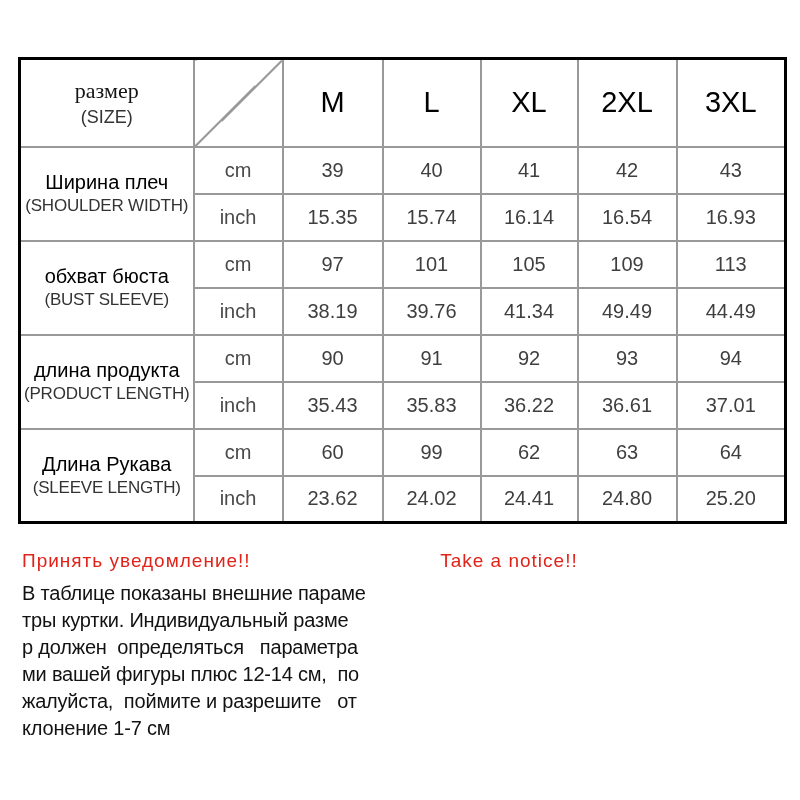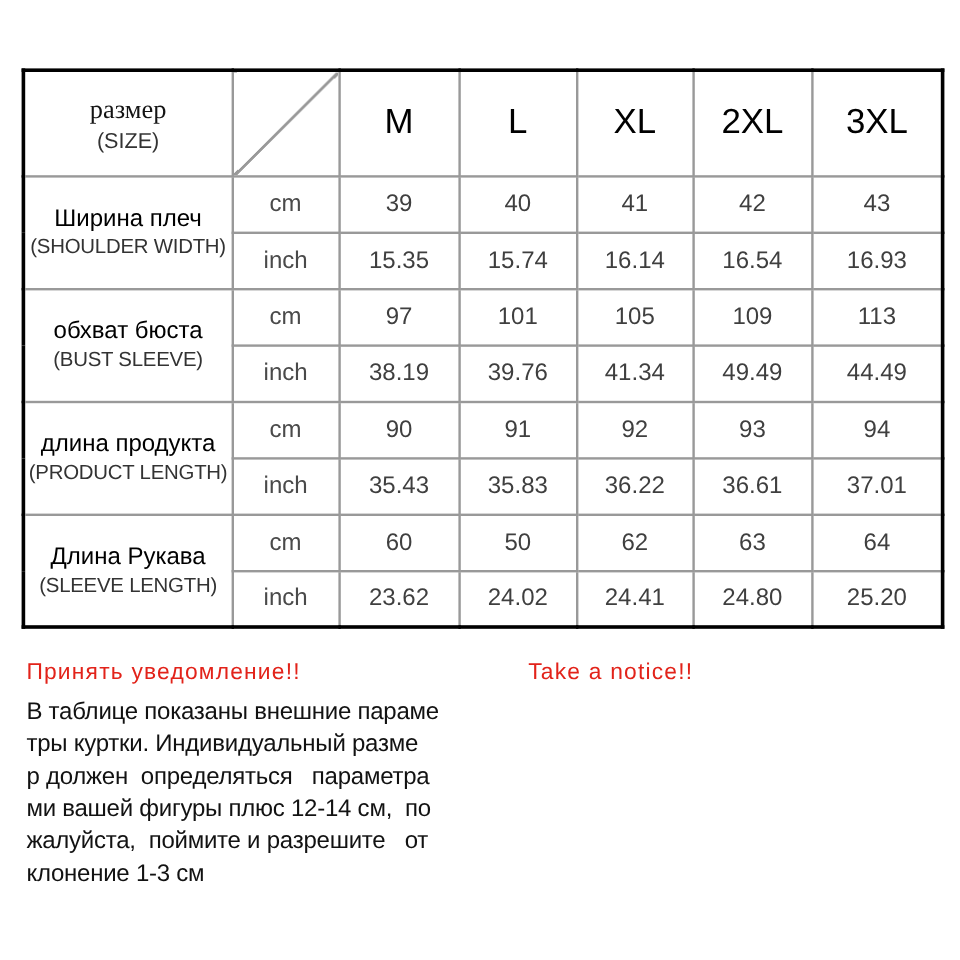--- a/index.html
+++ b/index.html
@@ -138,21 +138,21 @@
     <td class="val">37.01</td>
   </tr>
 
   <tr class="drow">
     <td class="lbl" rowspan="2">
       <span class="lbl-ru">Длина Рукава</span>
       <span class="lbl-en">(SLEEVE LENGTH)</span>
     </td>
     <td class="unit">cm</td>
     <td class="val">60</td>
-    <td class="val">50</td>
+    <td class="val">99</td>
     <td class="val">62</td>
     <td class="val">63</td>
     <td class="val">64</td>
   </tr>
   <tr class="drow">
     <td class="unit">inch</td>
     <td class="val">23.62</td>
     <td class="val">24.02</td>
     <td class="val">24.41</td>
     <td class="val">24.80</td>
@@ -162,18 +162,18 @@
   </table>
 
 <div class="notices">
   <div class="notice-ru">
     <p class="notice-heading">Принять уведомление!!</p>
     <p class="notice-body">В таблице показаны внешние параме
 тры куртки. Индивидуальный разме
 р должен  определяться   параметра
 ми вашей фигуры плюс 12-14 см,  по
 жалуйста,  поймите и разрешите   от
-клонение 1-3 см</p>
+клонение 1-7 см</p>
   </div>
   <div class="notice-en">
     <p class="notice-heading">Take a notice!!</p>
   </div>
 </div>
 
 </body></html>

